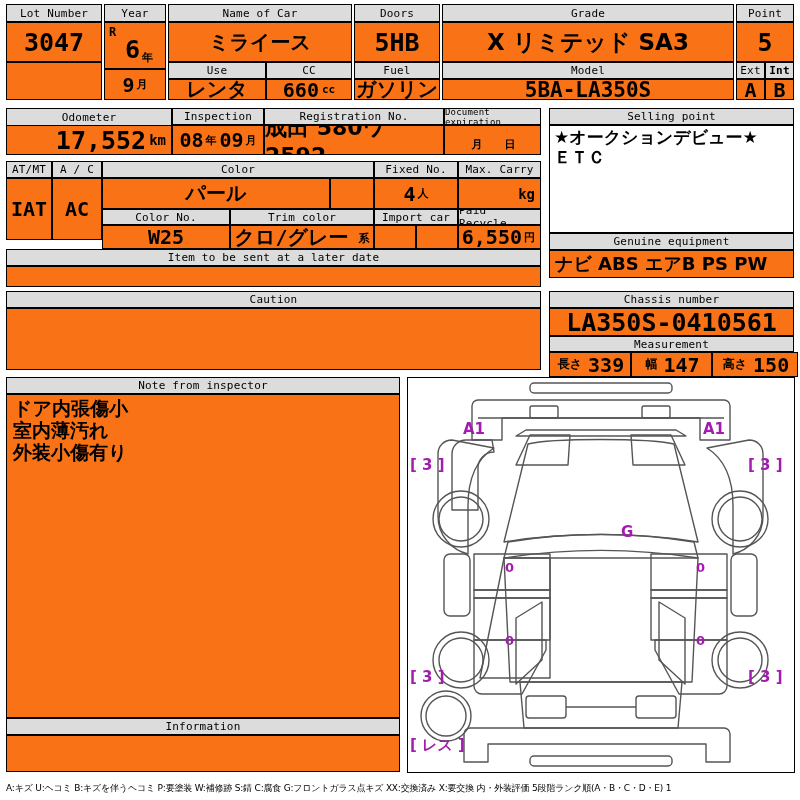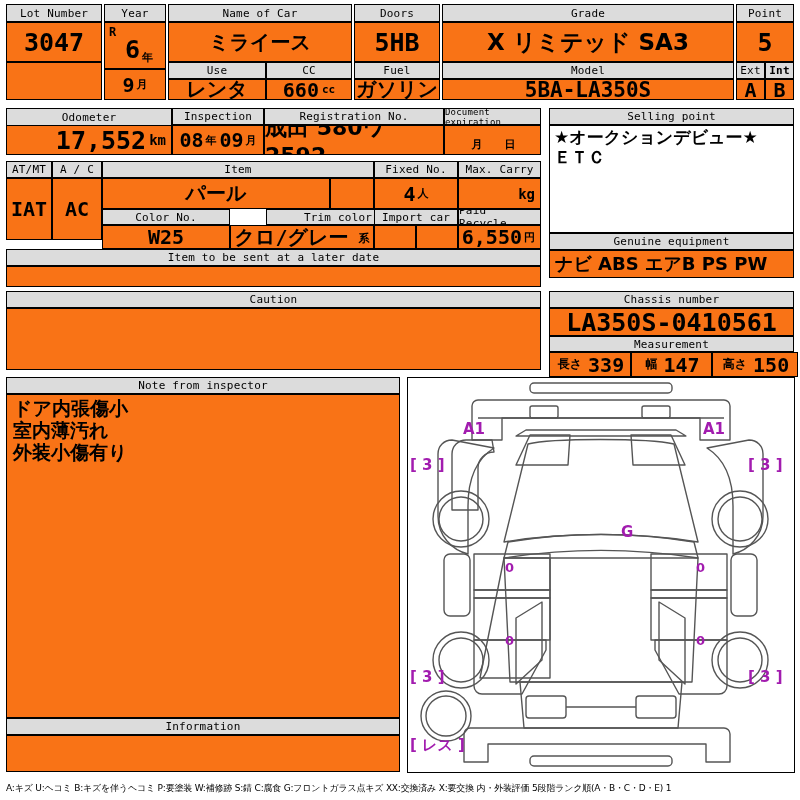--- a/index.html
+++ b/index.html
@@ -136,40 +136,40 @@
   <div class="cell val" style="left:444px; top:125px; width:97px; height:30px;">
     <span class="unit" style="align-self:flex-end;margin-bottom:2px;">月</span>
     <span class="unit" style="align-self:flex-end;margin-bottom:2px;margin-left:22px;">日</span>
   </div>
 
   <div class="cell hdr" style="left:6px;  top:161px; width:46px; height:17px;">AT/MT</div>
   <div class="cell val mid" style="left:6px;  top:178px; width:46px; height:62px;">IAT</div>
   <div class="cell hdr" style="left:52px; top:161px; width:50px; height:17px;">A / C</div>
   <div class="cell val mid" style="left:52px; top:178px; width:50px; height:62px;">AC</div>
 
-  <div class="cell hdr" style="left:102px; top:161px; width:272px; height:17px;">Item</div>
+  <div class="cell hdr" style="left:102px; top:161px; width:272px; height:17px;">Color</div>
   <div class="cell val jp mid" style="left:102px; top:178px; width:228px; height:31px;">パール</div>
   <div class="cell val" style="left:330px; top:178px; width:44px; height:31px;"></div>
 
   <div class="cell hdr" style="left:374px; top:161px; width:84px; height:17px;">Fixed No.</div>
   <div class="cell val" style="left:374px; top:178px; width:84px; height:31px;">
     <span class="mid">4</span>
     <span class="unit">人</span>
   </div>
 
   <div class="cell hdr" style="left:458px; top:161px; width:83px; height:17px;">Max. Carry</div>
   <div class="cell val right" style="left:458px; top:178px; width:83px; height:31px;">
     <span class="mid"></span>
     <span class="unit-en">kg</span>
   </div>
 
   <div class="cell hdr" style="left:102px; top:209px; width:128px; height:16px;">Color No.</div>
   <div class="cell val mid" style="left:102px; top:225px; width:128px; height:24px;">W25</div>
 
-  <div class="cell hdr" style="left:230px; top:209px; width:144px; height:16px;margin-left:36px;">Trim color</div>
+  <div class="cell hdr" style="left:230px; top:209px; width:144px; height:16px;">Trim color</div>
   <div class="cell val" style="left:230px; top:225px; width:144px; height:24px;">
     <span class="jp mid">クロ/グレー</span>
     <span class="unit" style="margin-left:10px;align-self:flex-end;margin-bottom:2px;">系</span>
   </div>
 
   <div class="cell hdr" style="left:374px; top:209px; width:84px; height:16px;">Import car</div>
   <div class="cell val" style="left:374px; top:225px; width:42px; height:24px;"></div>
   <div class="cell val" style="left:416px; top:225px; width:42px; height:24px;"></div>
 
   <div class="cell hdr" style="left:458px; top:209px; width:83px; height:16px;">Paid Recycle</div>

